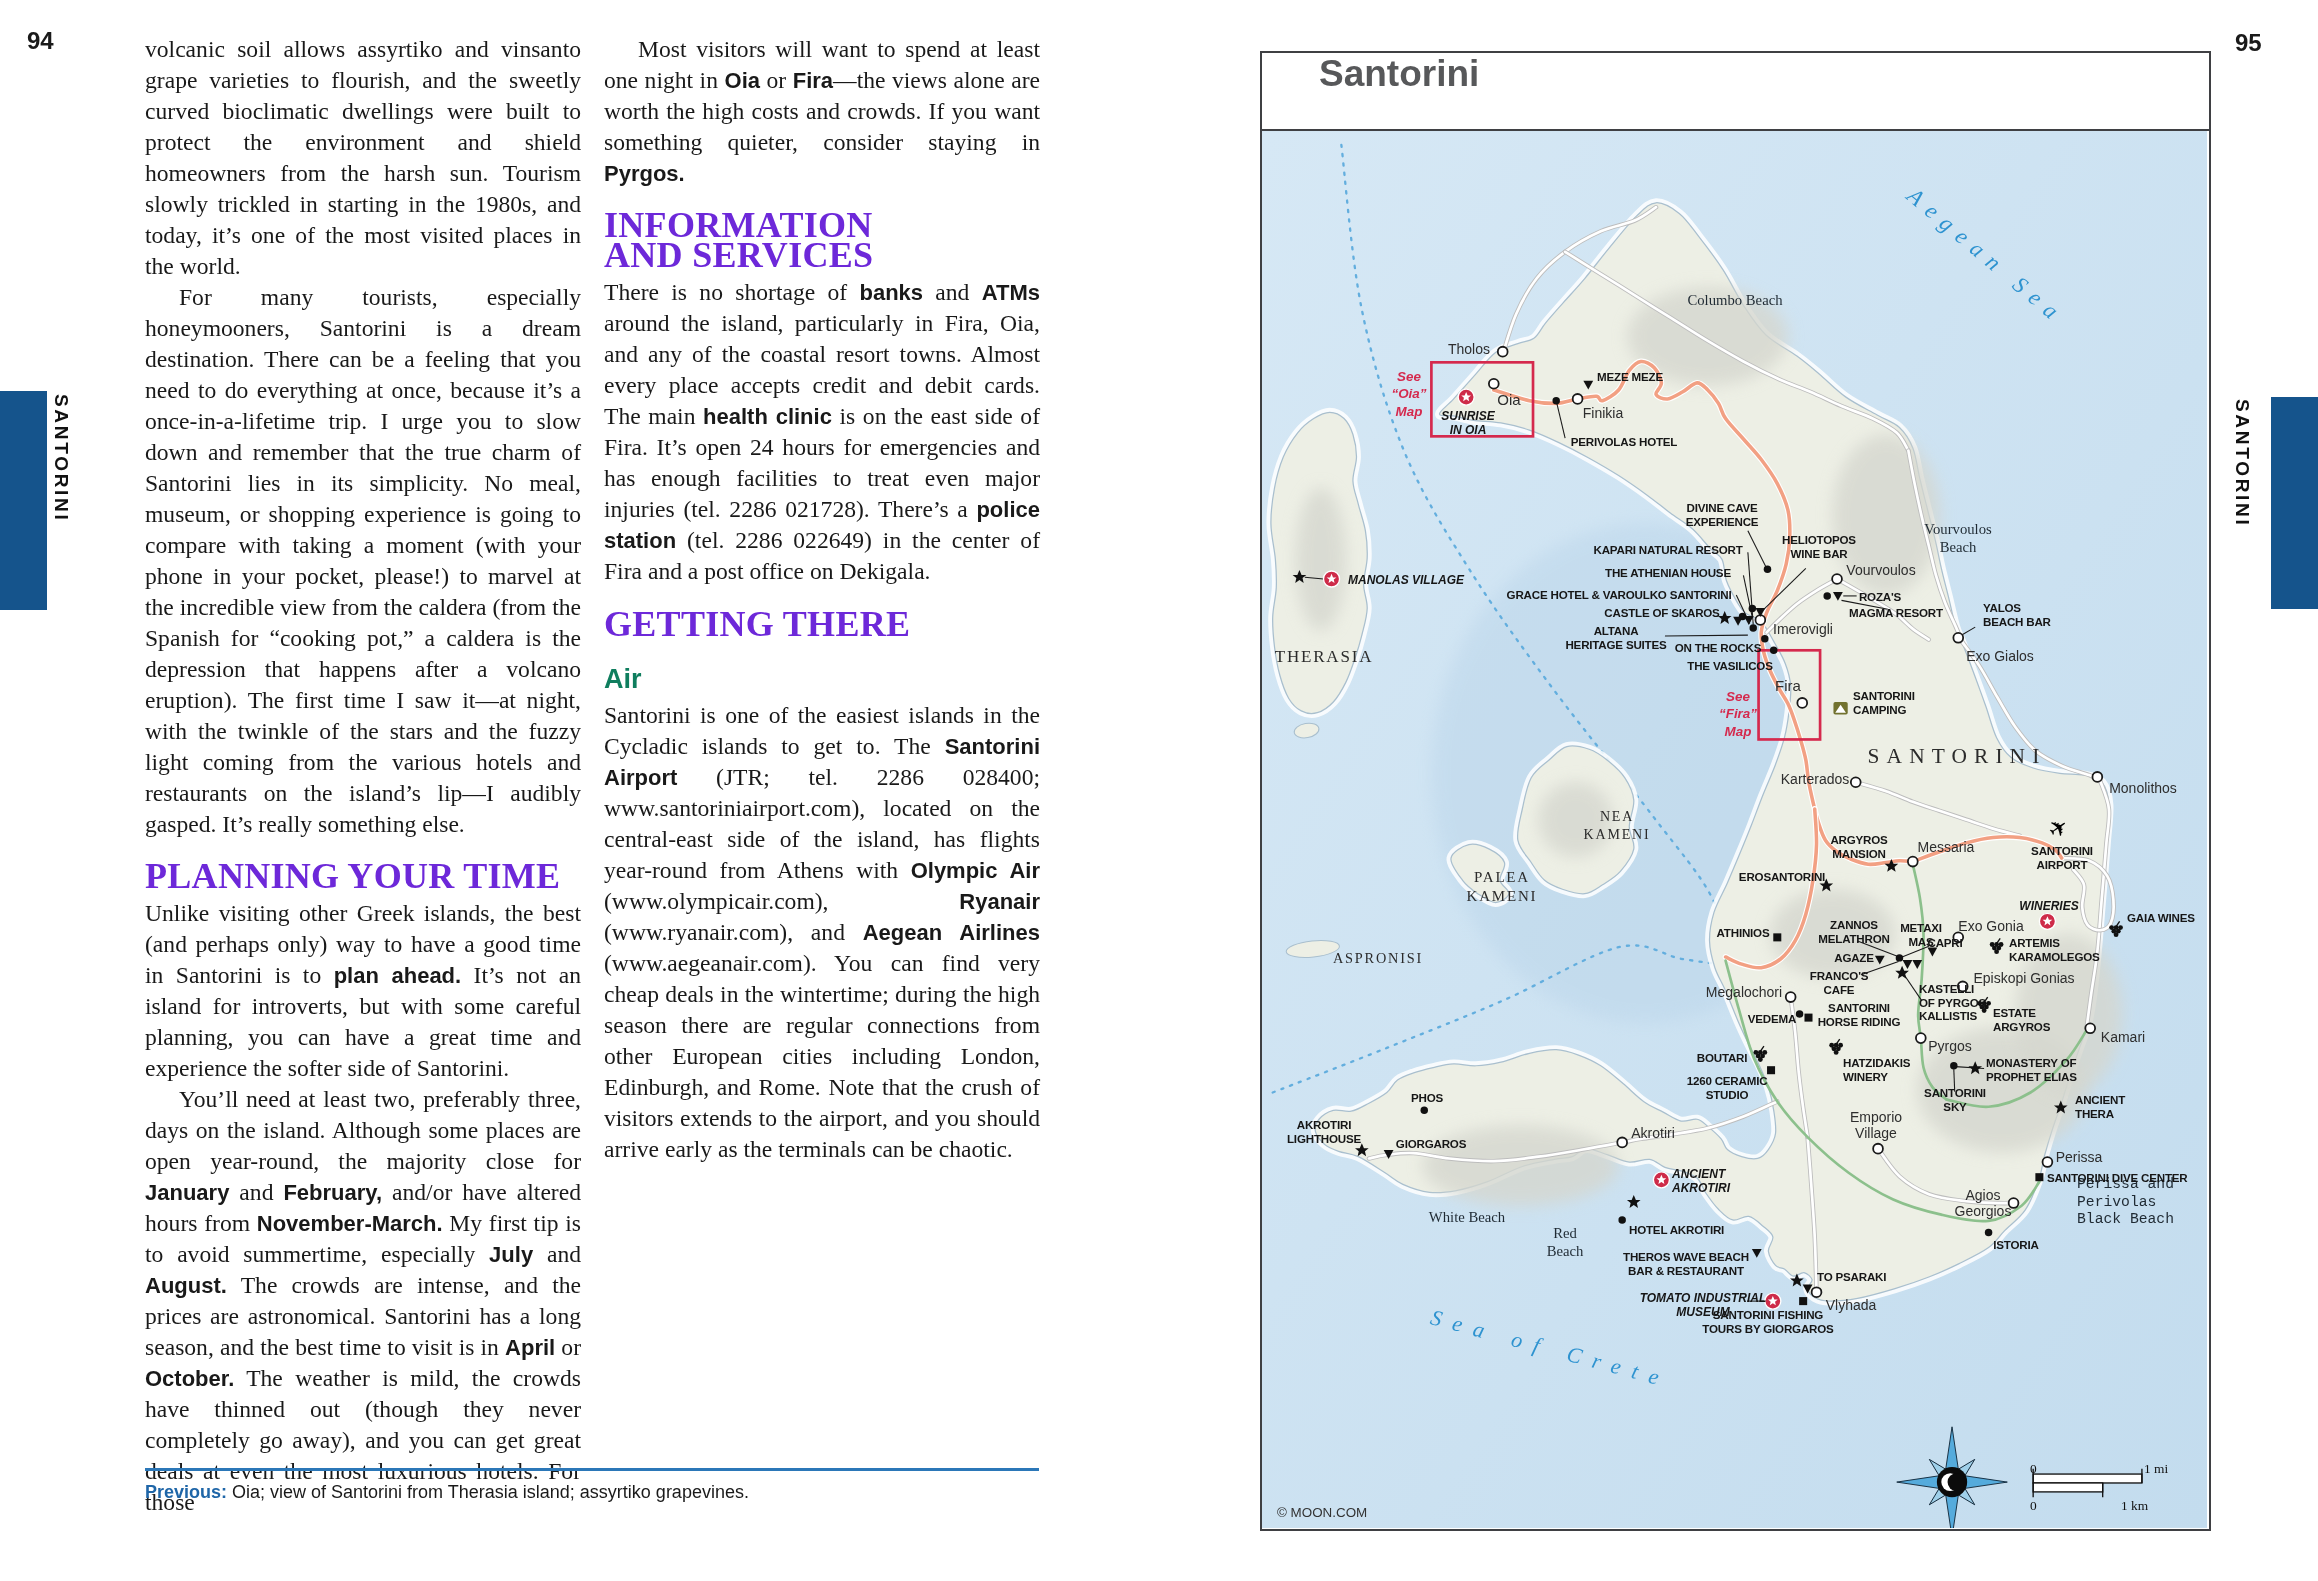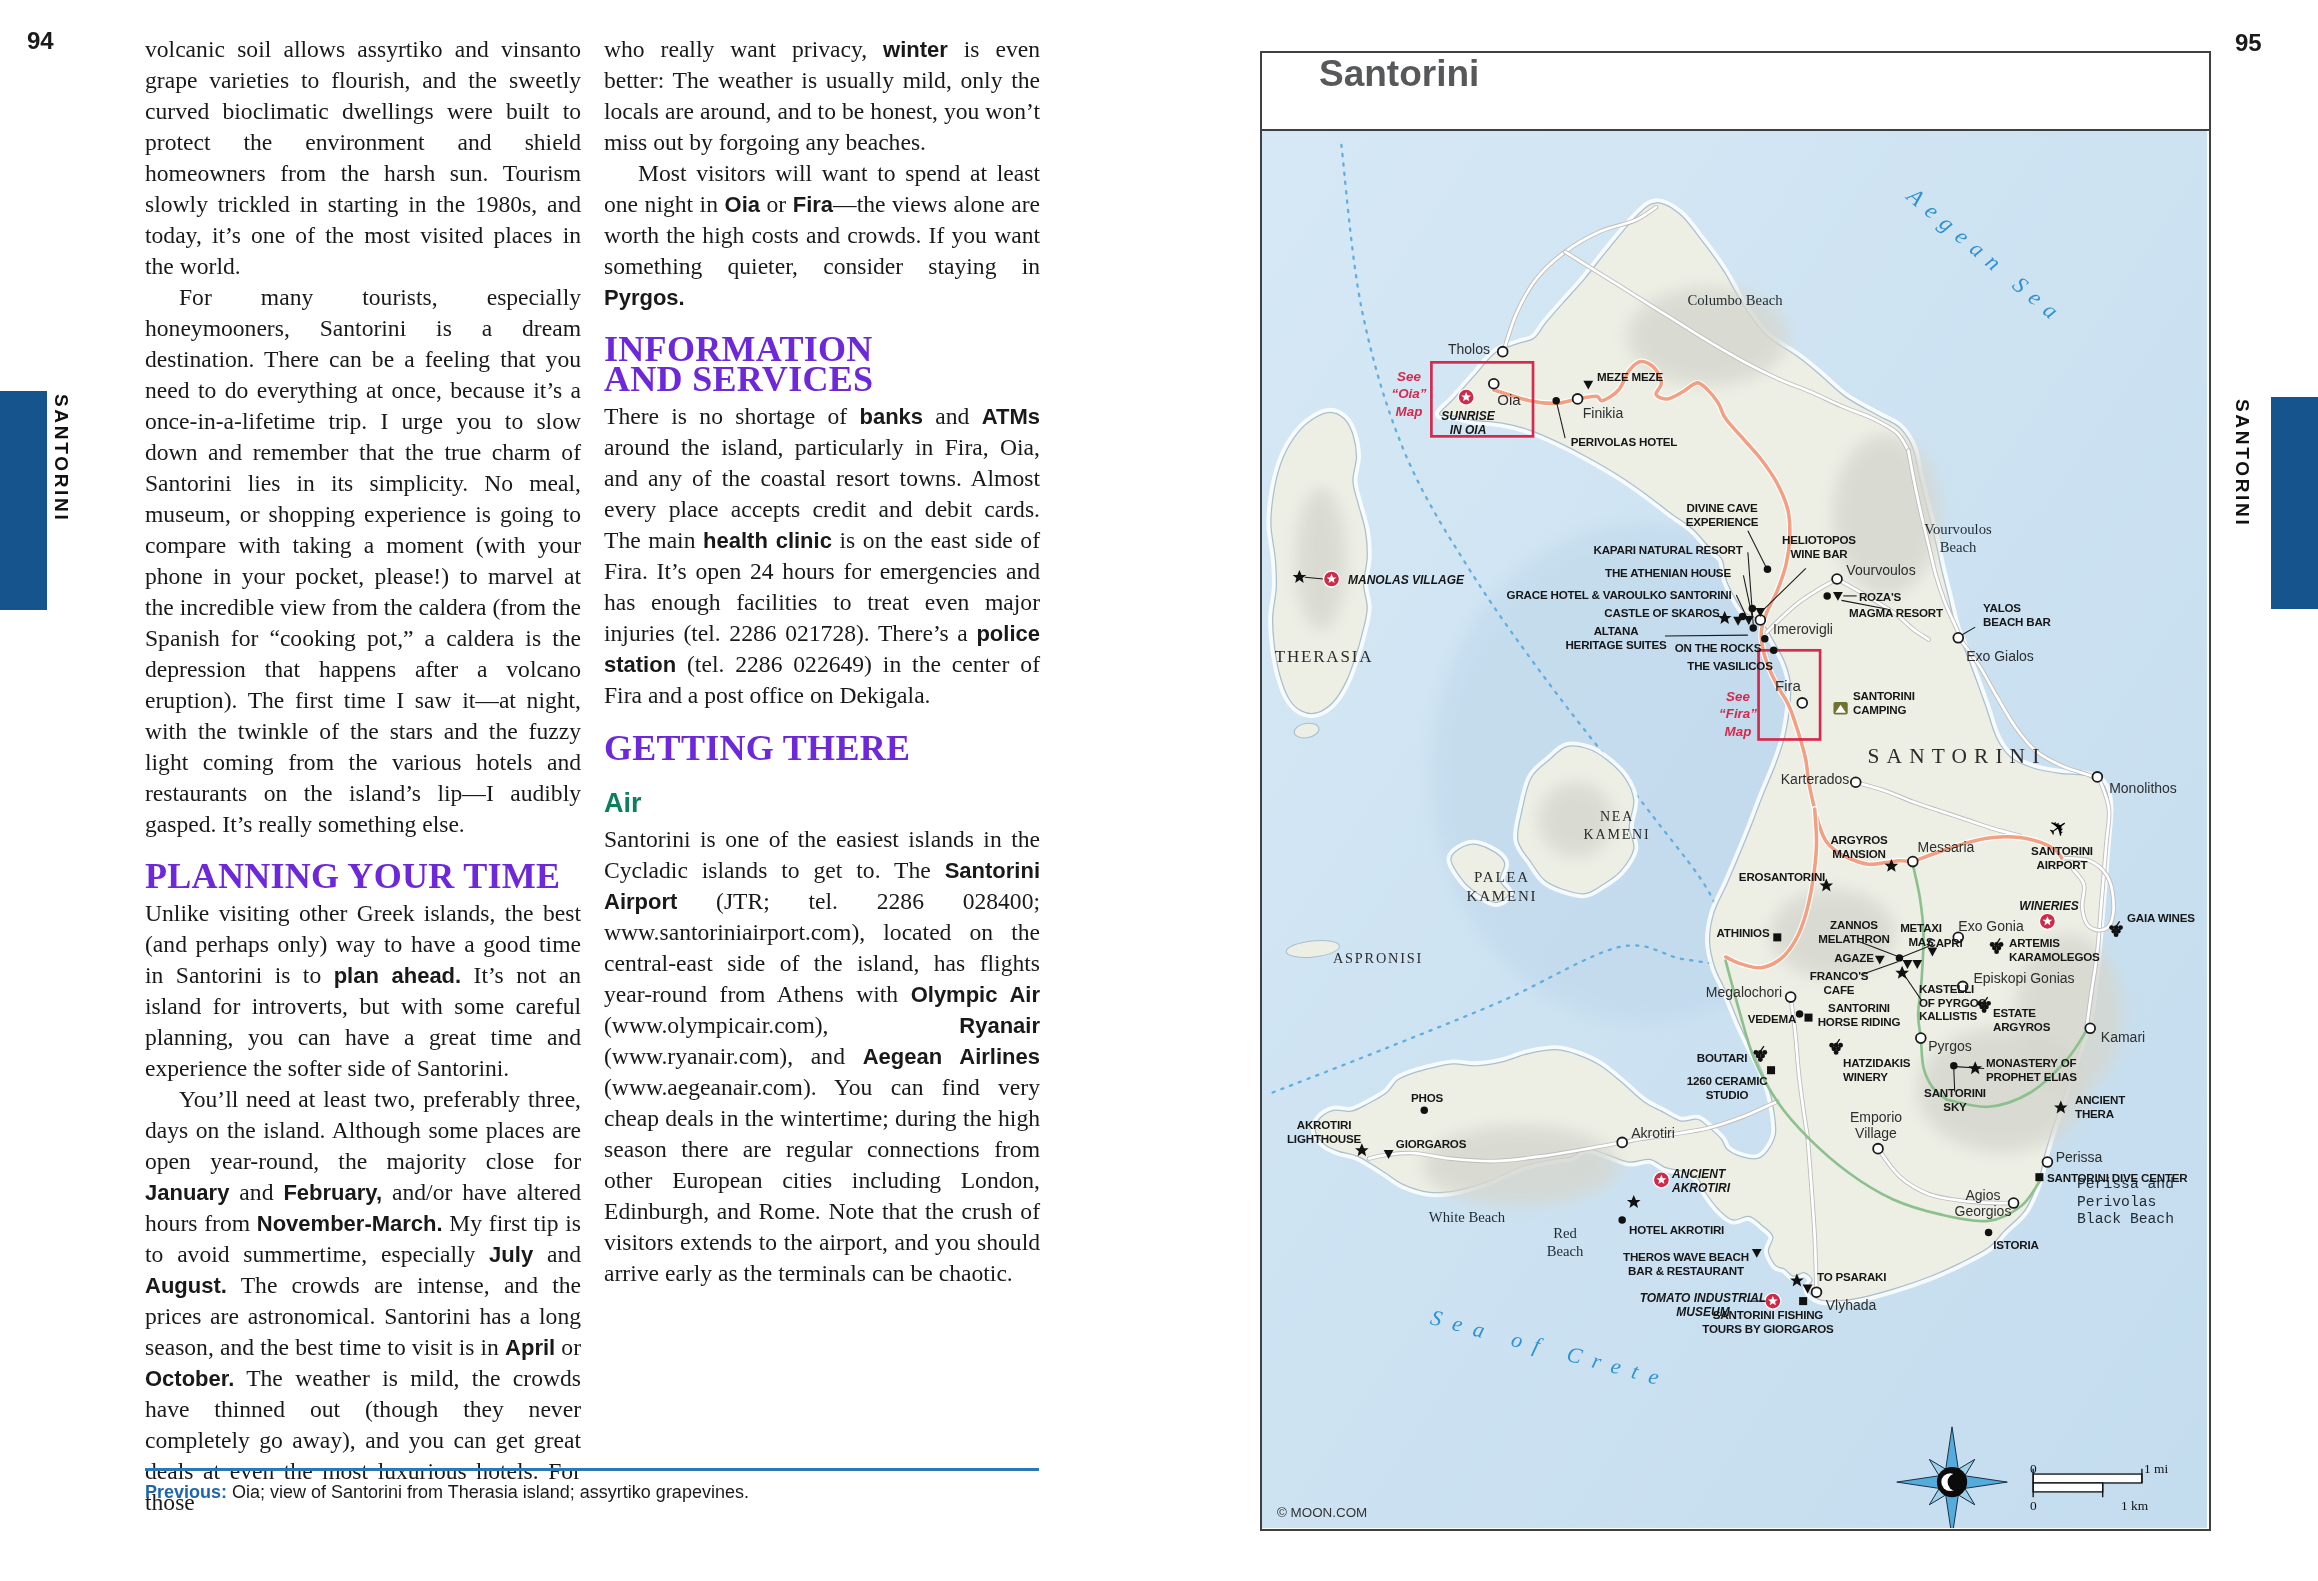--- a/index.html
+++ b/index.html
@@ -60,21 +60,20 @@
 <div class="tabtext" id="tab-left-text">SANTORINI</div>
 
 <div class="col" id="col1">
     <p><span>volcanic soil allows assyrtiko and vinsanto grape varieties to flourish, and the sweetly curved bioclimatic dwellings were built to protect the environment and shield homeowners from the harsh sun. Tourism slowly trickled in starting in the 1980s, and today, it’s one of the most visited places in the world.</span></p>
     <p class="ind"><span>For many tourists, especially honeymooners, Santorini is a dream destination. There can be a feeling that you need to do everything at once, because it’s a once-in-a-lifetime trip. I urge you to slow down and remember that the true charm of Santorini lies in its simplicity. No meal, museum, or shopping experience is going to compare with taking a moment (with your phone in your pocket, please!) to marvel at the incredible view from the caldera (from the Spanish for “cooking pot,” a caldera is the depression that happens after a volcano eruption). The first time I saw it—at night, with the twinkle of the stars and the fuzzy light coming from the various hotels and restaurants on the island’s lip—I audibly gasped. It’s really something else.</span></p>
     <div class="shead">PLANNING YOUR TIME</div>
     <p><span>Unlike visiting other Greek islands, the best (and perhaps only) way to have a good time in Santorini is to </span><span class="b">plan ahead.</span><span> It’s not an island for introverts, but with some careful planning, you can have a great time and experience the softer side of Santorini.</span></p>
     <p class="ind"><span>You’ll need at least two, preferably three, days on the island. Although some places are open year-round, the majority close for </span><span class="b">January</span><span> and </span><span class="b">February,</span><span> and/or have altered hours from </span><span class="b">November-March.</span><span> My first tip is to avoid summertime, especially </span><span class="b">July</span><span> and </span><span class="b">August.</span><span> The crowds are intense, and the prices are astronomical. Santorini has a long season, and the best time to visit is in </span><span class="b">April</span><span> or </span><span class="b">October.</span><span> The weather is mild, the crowds have thinned out (though they never completely go away), and you can get great deals at even the most luxurious hotels. For those</span></p>
   </div>
 <div class="col" id="col2">
-    <p><span>who really want privacy, </span><span class="b">winter</span><span> is even better: The weather is usually mild, only the locals are around, and to be honest, you won’t miss out by forgoing any beaches.</span></p>
     <p class="ind"><span>Most visitors will want to spend at least one night in </span><span class="b">Oia</span><span> or </span><span class="b">Fira</span><span>—the views alone are worth the high costs and crowds. If you want something quieter, consider staying in </span><span class="b">Pyrgos.</span></p>
     <div class="shead">INFORMATION
 AND SERVICES</div>
     <p><span>There is no shortage of </span><span class="b">banks</span><span> and </span><span class="b">ATMs</span><span> around the island, particularly in Fira, Oia, and any of the coastal resort towns. Almost every place accepts credit and debit cards. The main </span><span class="b">health clinic</span><span> is on the east side of Fira. It’s open 24 hours for emergencies and has enough facilities to treat even major injuries (tel. 2286 021728). There’s a </span><span class="b">police station</span><span> (tel. 2286 022649) in the center of Fira and a post office on Dekigala.</span></p>
     <div class="shead">GETTING THERE</div>
     <div class="ghead">Air</div>
     <p><span>Santorini is one of the easiest islands in the Cycladic islands to get to. The </span><span class="b">Santorini Airport</span><span> (JTR; tel. 2286 028400; www.santoriniairport.com), located on the central-east side of the island, has flights year-round from Athens with </span><span class="b">Olympic Air</span><span> (www.olympicair.com), </span><span class="b">Ryanair</span><span> (www.ryanair.com), and </span><span class="b">Aegean Airlines</span><span> (www.aegeanair.com). You can find very cheap deals in the wintertime; during the high season there are regular connections from other European cities including London, Edinburgh, and Rome. Note that the crush of visitors extends to the airport, and you should arrive early as the terminals can be chaotic.</span></p>
   </div>
 
 <div id="footer-rule"></div>

